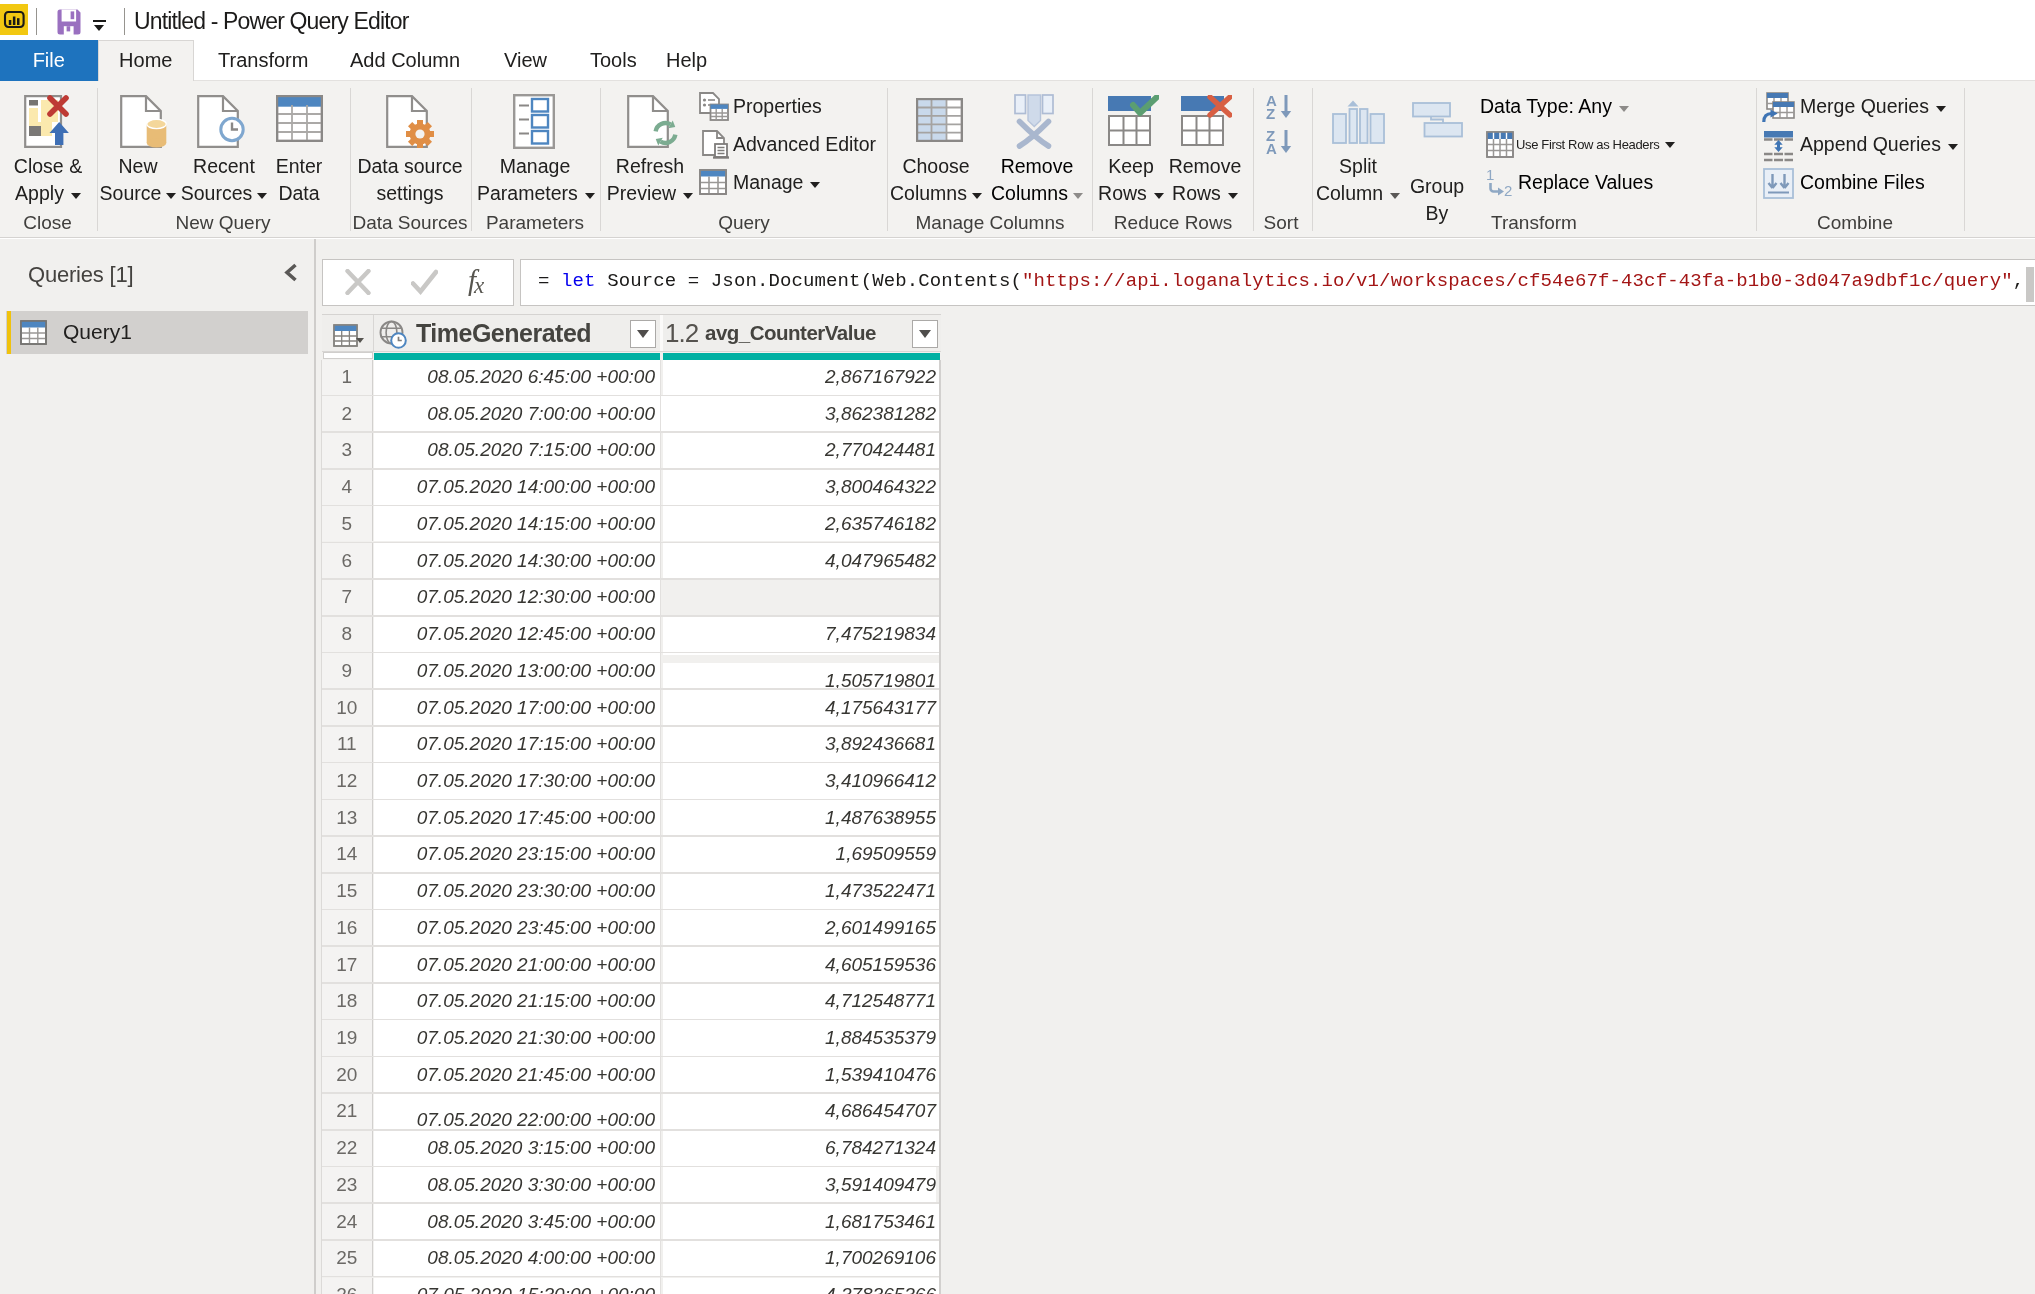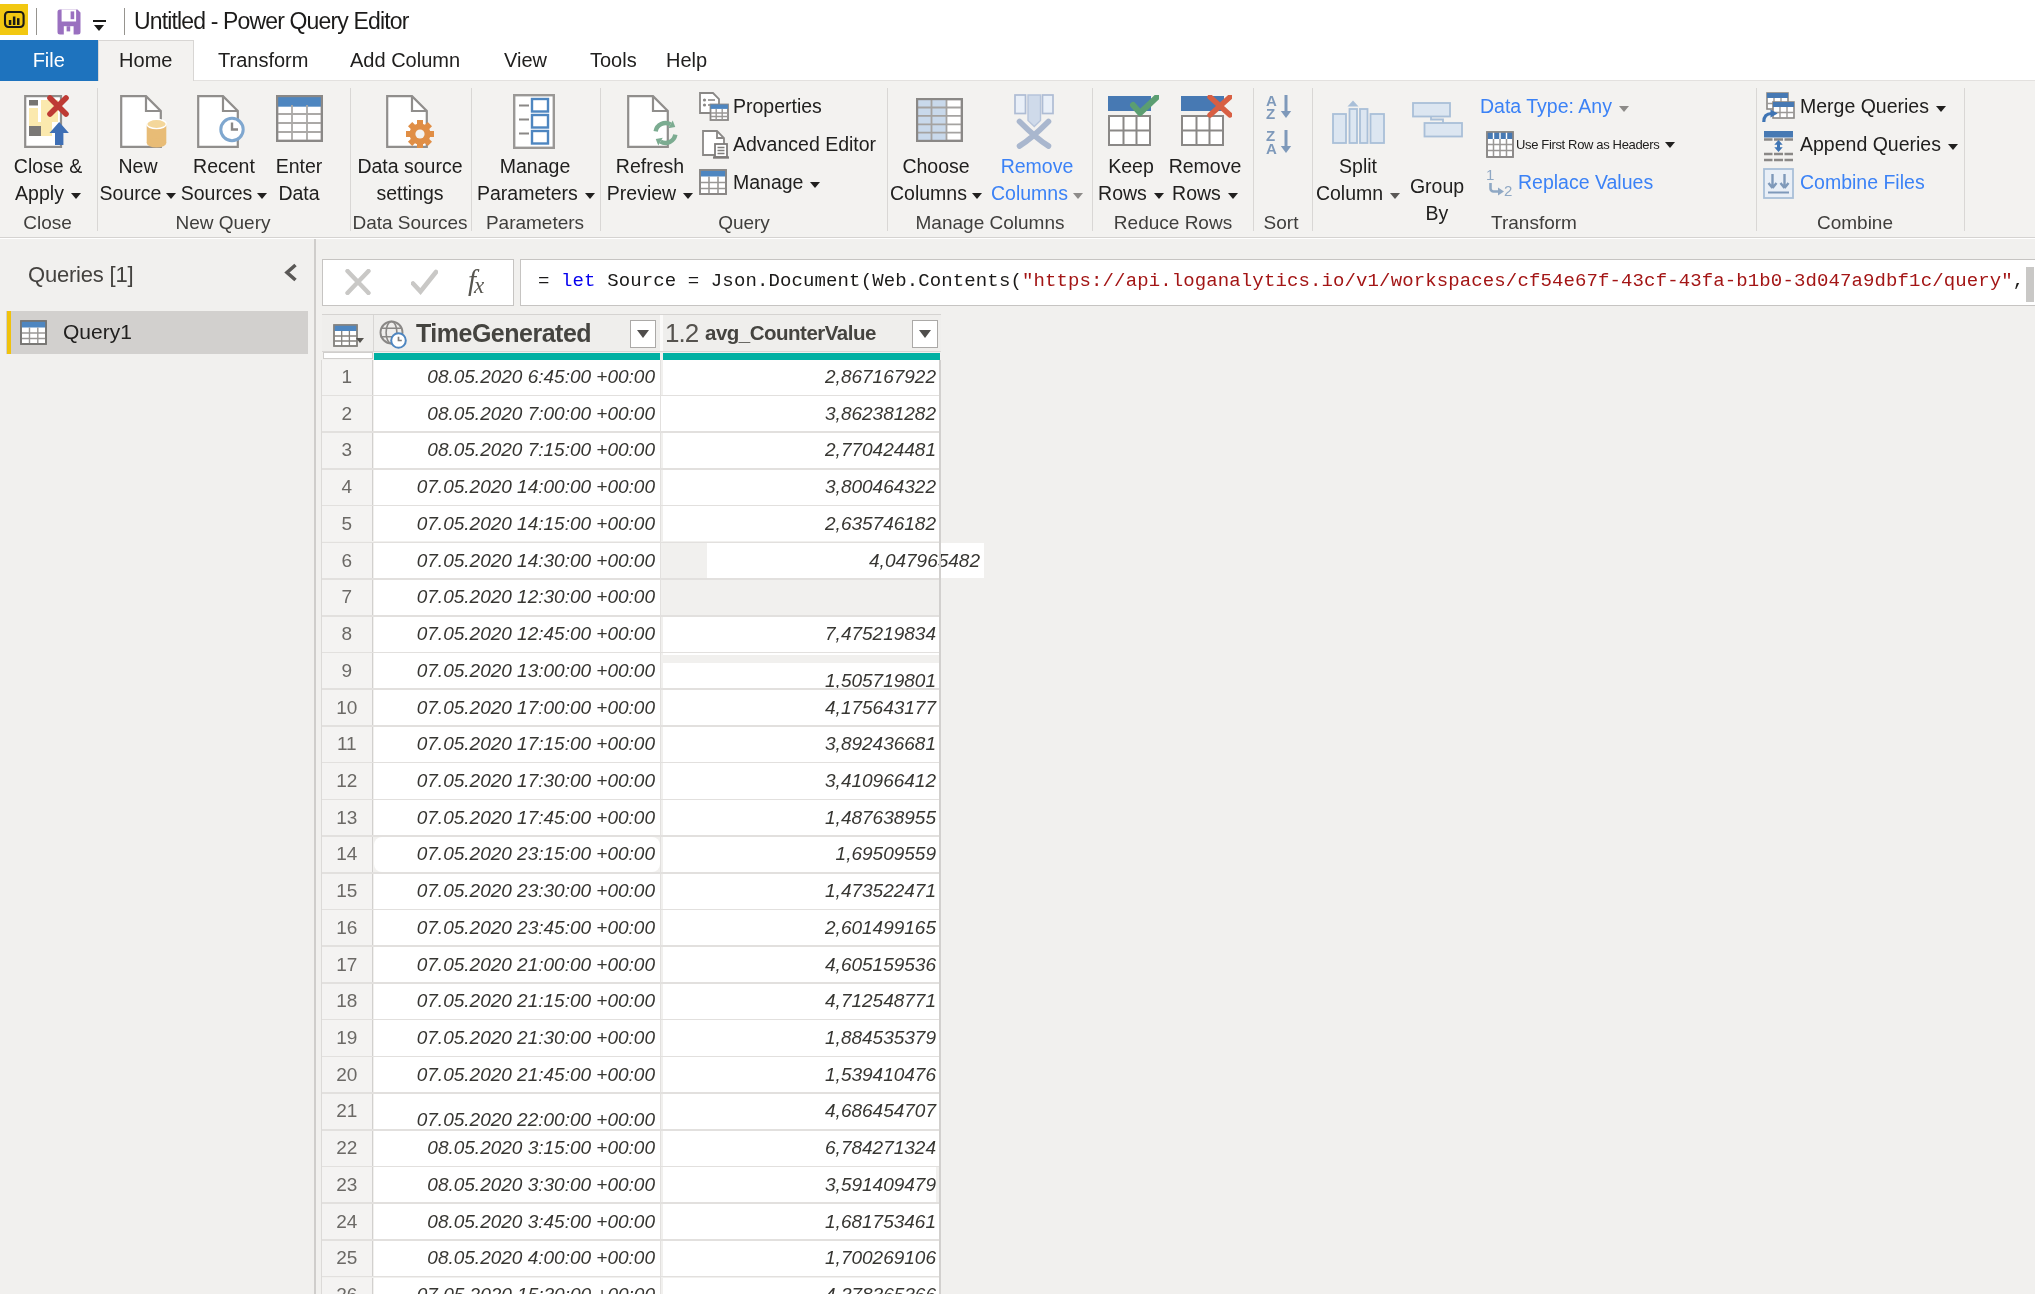--- a/index.html
+++ b/index.html
@@ -1,21 +1,21 @@
 <!DOCTYPE html>
 <html><head>
 <meta charset="utf-8">
 <style>
 html,body{margin:0;padding:0;}
 body{width:2035px;height:1294px;overflow:hidden;position:relative;font-family:"Liberation Sans",sans-serif;background:#FFFFFF;}
 .ab{position:absolute;}
 .glabel{font-size:19px;color:#3F3E3C;text-align:center;white-space:nowrap;}
 .blabel{font-size:19.5px;color:#21201F;text-align:center;white-space:nowrap;line-height:26.5px;}
 .mlabel{font-size:19.5px;color:#21201F;white-space:nowrap;}
-.dis{color:#3b82f6;}
+.dis{color:#000000;}
 .sep{position:absolute;top:88px;height:143px;width:1.4px;background:#D9D7D5;}
 .car{display:inline-block;width:0;height:0;border-left:5.5px solid transparent;border-right:5.5px solid transparent;border-top:6.5px solid #21201F;margin-left:7px;position:relative;top:-1px;}
 .car.gray{border-top-color:#8D8B89;}
 .tabtx{position:absolute;top:40px;height:41px;line-height:41px;font-size:20px;color:#21201F;text-align:center;white-space:nowrap;}
 .ddbtn{position:absolute;width:26px;height:28px;background:#fff;border:1.4px solid #ABA9A7;box-sizing:border-box;display:flex;align-items:center;justify-content:center;}
 .ddbtn span{width:0;height:0;border-left:6.5px solid transparent;border-right:6.5px solid transparent;border-top:8px solid #4F4D4B;display:block;}
 .rnum{position:absolute;left:322px;width:50.5px;box-sizing:border-box;background:#F4F3F2;border-right:1.6px solid #D2D0CE;color:#6B6966;font-size:19px;display:flex;align-items:center;justify-content:center;}
 .dcell{position:absolute;font-style:italic;font-size:19px;color:#373632;display:flex;align-items:center;justify-content:flex-end;background:#fff;}
 .rowline{position:absolute;left:322px;width:618px;height:1.6px;background:#E2E0DE;}
 </style>
@@ -356,21 +356,21 @@
 <div class="rnum" style="top:469.66px;height:35.12px;">4</div>
 <div class="dcell" style="left:374px;top:469.66px;width:281px;height:35.12px;padding-right:4.5px;">07.05.2020 14:00:00 +00:00</div>
 <div class="dcell" style="left:662.7px;top:469.66px;width:273.3px;height:35.12px;padding-right:4px;">3,800464322</div>
 <div class="rowline" style="top:504.78px;"></div>
 <div class="rnum" style="top:506.38px;height:35.12px;">5</div>
 <div class="dcell" style="left:374px;top:506.38px;width:281px;height:35.12px;padding-right:4.5px;">07.05.2020 14:15:00 +00:00</div>
 <div class="dcell" style="left:662.7px;top:506.38px;width:273.3px;height:35.12px;padding-right:4px;">2,635746182</div>
 <div class="rowline" style="top:541.50px;"></div>
 <div class="rnum" style="top:543.10px;height:35.12px;">6</div>
 <div class="dcell" style="left:374px;top:543.10px;width:281px;height:35.12px;padding-right:4.5px;">07.05.2020 14:30:00 +00:00</div>
-<div class="dcell" style="left:662.7px;top:543.10px;width:273.3px;height:35.12px;padding-right:4px;margin-left:44px;">4,047965482</div>
+<div class="dcell" style="left:662.7px;top:543.10px;width:273.3px;height:35.12px;padding-right:4px;">4,047965482</div>
 <div class="rowline" style="top:578.22px;"></div>
 <div class="rnum" style="top:579.82px;height:35.12px;">7</div>
 <div class="dcell" style="left:374px;top:579.82px;width:281px;height:35.12px;padding-right:4.5px;">07.05.2020 12:30:00 +00:00</div>
 <div class="dcell" style="left:662.7px;top:579.82px;width:273.3px;height:35.12px;padding-right:4px;margin-top:40px;">3,207883905</div>
 <div class="rowline" style="top:614.94px;"></div>
 <div class="rnum" style="top:616.54px;height:35.12px;">8</div>
 <div class="dcell" style="left:374px;top:616.54px;width:281px;height:35.12px;padding-right:4.5px;">07.05.2020 12:45:00 +00:00</div>
 <div class="dcell" style="left:662.7px;top:616.54px;width:273.3px;height:35.12px;padding-right:4px;">7,475219834</div>
 <div class="rowline" style="top:651.66px;"></div>
 <div class="rnum" style="top:653.26px;height:35.12px;">9</div>
@@ -387,21 +387,21 @@
 <div class="rowline" style="top:761.82px;"></div>
 <div class="rnum" style="top:763.42px;height:35.12px;">12</div>
 <div class="dcell" style="left:374px;top:763.42px;width:281px;height:35.12px;padding-right:4.5px;">07.05.2020 17:30:00 +00:00</div>
 <div class="dcell" style="left:662.7px;top:763.42px;width:273.3px;height:35.12px;padding-right:4px;">3,410966412</div>
 <div class="rowline" style="top:798.54px;"></div>
 <div class="rnum" style="top:800.14px;height:35.12px;">13</div>
 <div class="dcell" style="left:374px;top:800.14px;width:281px;height:35.12px;padding-right:4.5px;">07.05.2020 17:45:00 +00:00</div>
 <div class="dcell" style="left:662.7px;top:800.14px;width:273.3px;height:35.12px;padding-right:4px;">1,487638955</div>
 <div class="rowline" style="top:835.26px;"></div>
 <div class="rnum" style="top:836.86px;height:35.12px;">14</div>
-<div class="dcell" style="left:374px;top:836.86px;width:281px;height:35.12px;padding-right:4.5px;border-radius:8px;">07.05.2020 23:15:00 +00:00</div>
+<div class="dcell" style="left:374px;top:836.86px;width:281px;height:35.12px;padding-right:4.5px;">07.05.2020 23:15:00 +00:00</div>
 <div class="dcell" style="left:662.7px;top:836.86px;width:273.3px;height:35.12px;padding-right:4px;">1,69509559</div>
 <div class="rowline" style="top:871.98px;"></div>
 <div class="rnum" style="top:873.58px;height:35.12px;">15</div>
 <div class="dcell" style="left:374px;top:873.58px;width:281px;height:35.12px;padding-right:4.5px;">07.05.2020 23:30:00 +00:00</div>
 <div class="dcell" style="left:662.7px;top:873.58px;width:273.3px;height:35.12px;padding-right:4px;">1,473522471</div>
 <div class="rowline" style="top:908.70px;"></div>
 <div class="rnum" style="top:910.30px;height:35.12px;">16</div>
 <div class="dcell" style="left:374px;top:910.30px;width:281px;height:35.12px;padding-right:4.5px;">07.05.2020 23:45:00 +00:00</div>
 <div class="dcell" style="left:662.7px;top:910.30px;width:273.3px;height:35.12px;padding-right:4px;">2,601499165</div>
 <div class="rowline" style="top:945.42px;"></div>

